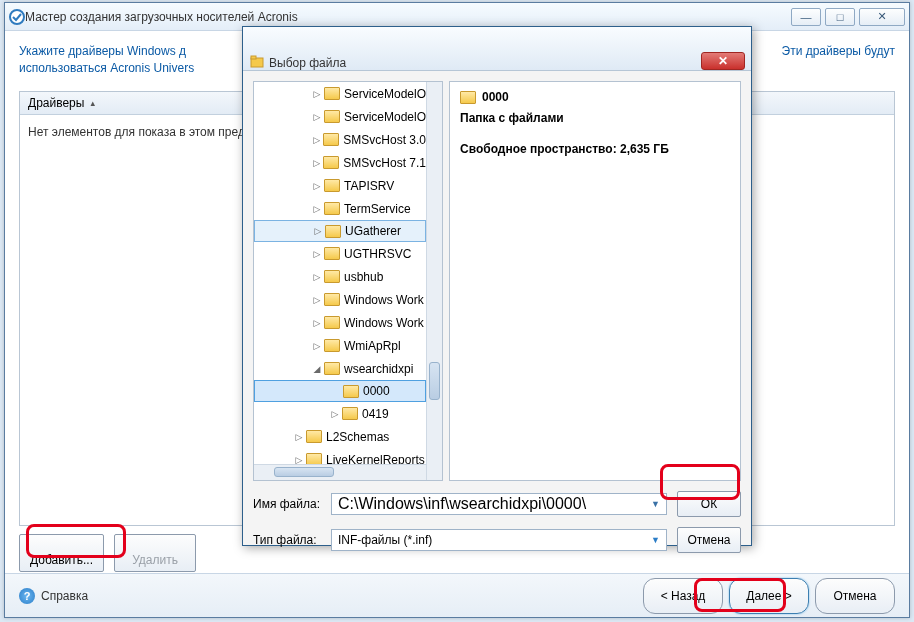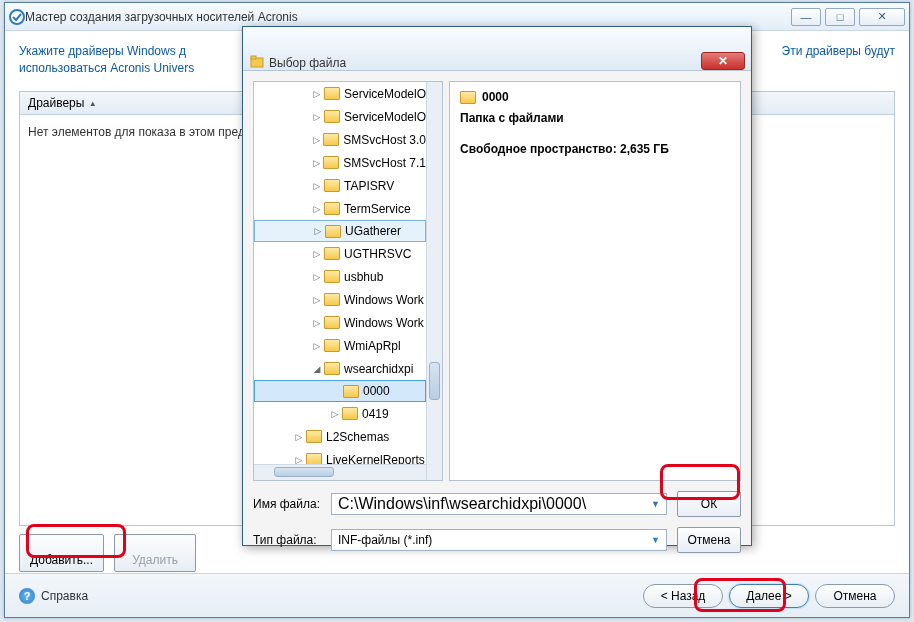--- a/index.html
+++ b/index.html
@@ -20,21 +20,21 @@
 .drivers-header .arrow { font-size: 9px; color: #555; }
 .drivers-body { padding: 10px 8px; height: 410px; color: #333; }
 .btn-row { margin-top: 8px; display: flex; gap: 10px; }
 .std-btn { min-width: 82px; height: 22px; border: 1px solid #8c9aac; background: linear-gradient(#fdfdfd,#e8eef5); border-radius: 2px; padding: 18px 10px; cursor: pointer; }
 .std-btn.disabled { color: #9aa0a8; cursor: default; }
 
 .main-footer { position: absolute; left: 0; right: 0; bottom: 0; height: 44px; border-top: 1px solid #c8d6e5; background: linear-gradient(#f3f7fb,#e6eef6); display: flex; align-items: center; padding: 0 14px; }
 .help-link { display: flex; align-items: center; gap: 6px; cursor: pointer; color: #333; }
 .help-link .qicon { width: 16px; height: 16px; border-radius: 50%; background: radial-gradient(#6bb7f2,#2b7dc7); color: #fff; display: flex; align-items: center; justify-content: center; font-weight: bold; font-size: 11px; }
 .footer-spacer { flex: 1; }
-.footer-btn { min-width: 80px; height: 24px; border: 1px solid #8c9aac; background: linear-gradient(#fdfdfd,#e8eef5); border-radius: 12px; margin-left: 6px; padding: 0 12px; cursor: pointer; }
+.footer-btn { min-width: 80px; height: 36px; border: 1px solid #8c9aac; background: linear-gradient(#fdfdfd,#e8eef5); border-radius: 12px; margin-left: 6px; padding: 0 12px; cursor: pointer; }
 .footer-btn.default { border: 1px solid #3c7fb1; box-shadow: 0 0 2px #6fb7e8; }
 
 
 .hl { position: absolute; border: 3px solid #e3001b; border-radius: 8px; pointer-events: none; }
 
 
 .dialog { position: absolute; left: 242px; top: 26px; width: 510px; height: 520px; background: #f4f4f4; border: 1px solid #2d5f8b; box-shadow: 2px 2px 10px rgba(0,0,0,0.35); }
 .dlg-titlebar { height: 44px; background: linear-gradient(#f9fcff,#dfeaf5); border-bottom: 1px solid #b6c6d6; display: flex; align-items: flex-end; padding: 0 6px; }
 .dlg-titlebar .title { flex: 1; margin-left: 4px; color: #333; }
 .dlg-close { width: 44px; height: 18px; background: linear-gradient(#e37b77,#c9302c); border: 1px solid #a02622; border-radius: 3px; color: #fff; display: flex; align-items: center; justify-content: center; cursor: pointer; font-size: 12px; font-weight: bold; }

